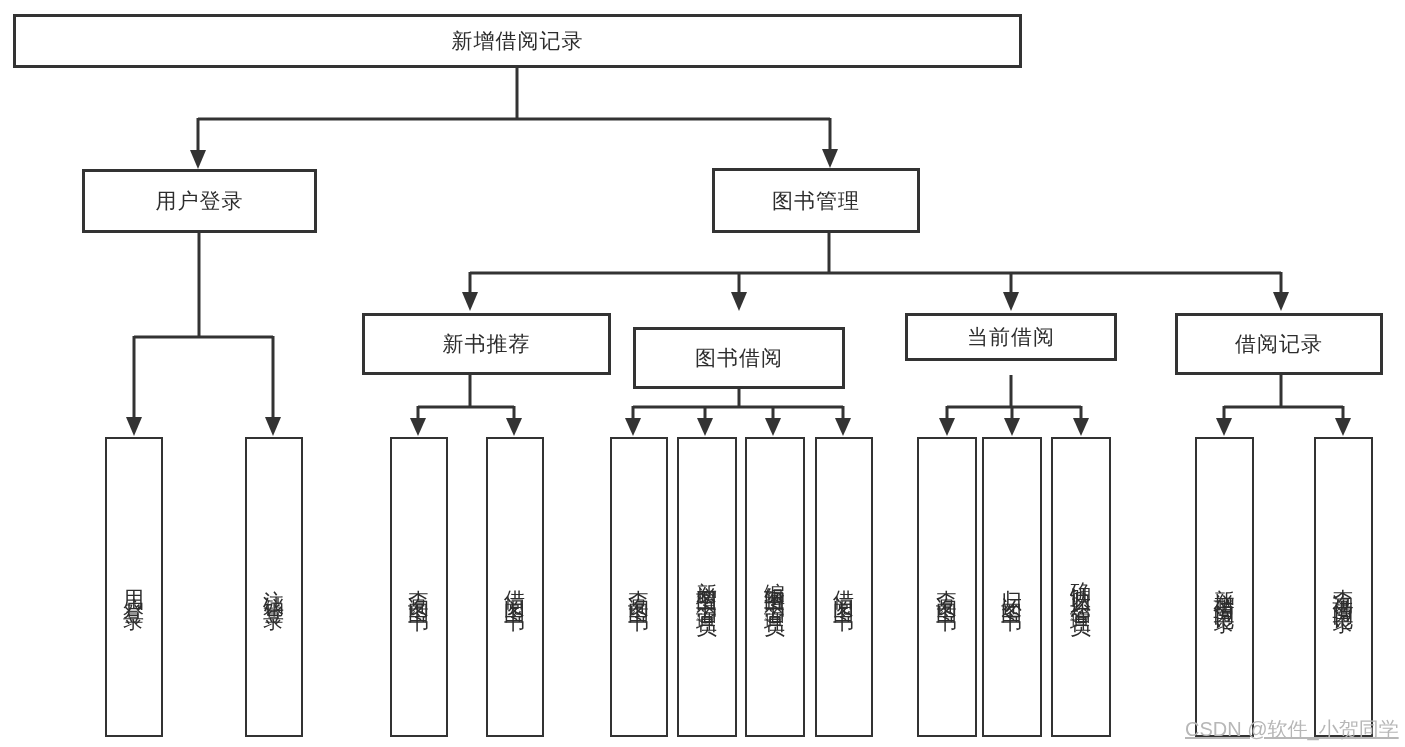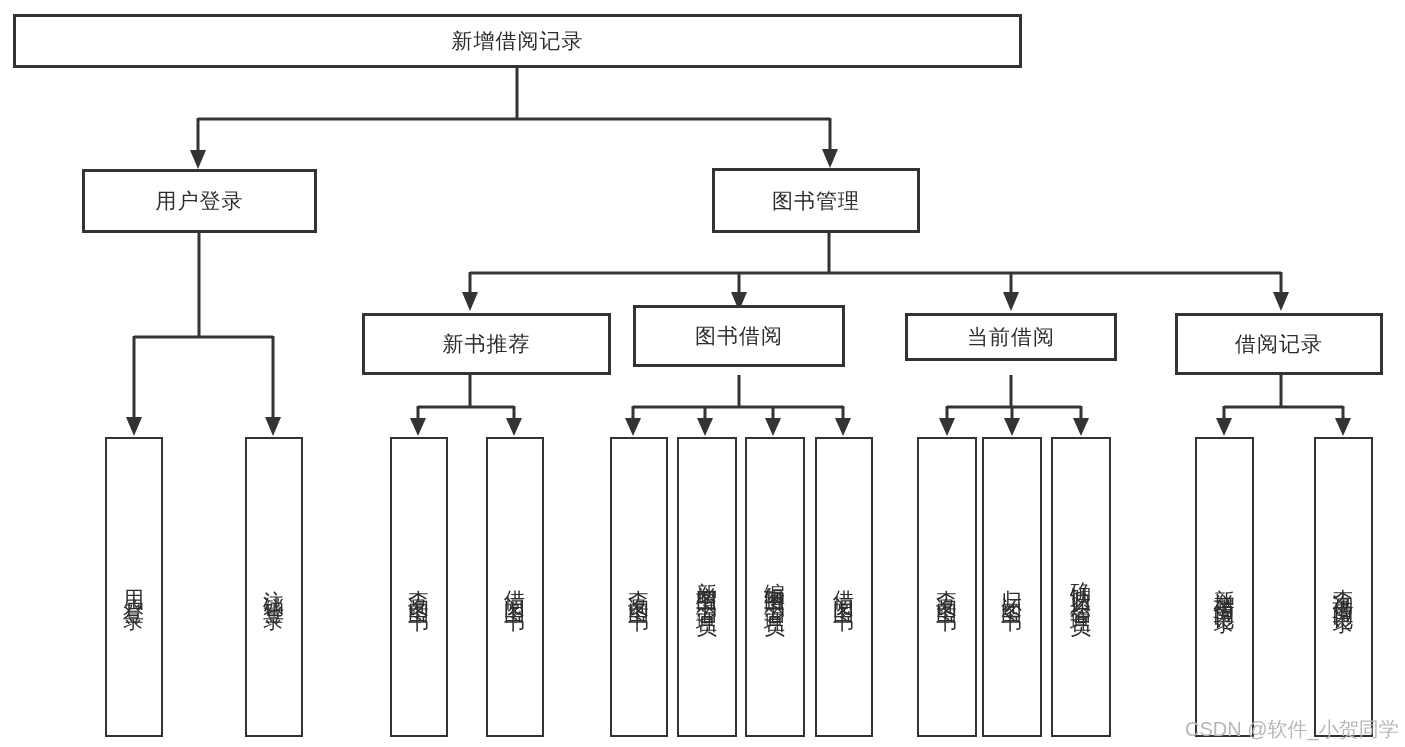--- a/index.html
+++ b/index.html
@@ -60,20 +60,21 @@
   .leaf-long .vtext{
     letter-spacing:5px;
   }
   .watermark{
     position:absolute;
     left:1185px;
     top:716px;
     font-size:20px;
     color:var(--watermark);
     white-space:nowrap;
+    text-decoration:underline;
   }
 </style>
 </head>
 <body>
 
 <div class="canvas">
 
   <svg class="connector-svg" viewBox="0 0 1405 747" xmlns="http://www.w3.org/2000/svg">
     <g class="connector">
 
@@ -147,21 +148,21 @@
   <div class="node node-h" style="left:82px;top:169px;width:235px;height:64px;">
     <span>用户登录</span>
   </div>
   <div class="node node-h" style="left:712px;top:168px;width:208px;height:65px;">
     <span>图书管理</span>
   </div>
 
   <div class="node node-h" style="left:362px;top:313px;width:249px;height:62px;">
     <span>新书推荐</span>
   </div>
-  <div class="node node-h" style="left:633px;top:305px;width:212px;height:62px;">
+  <div class="node node-h" style="left:633px;top:327px;width:212px;height:62px;">
     <span>图书借阅</span>
   </div>
   <div class="node node-h" style="left:905px;top:313px;width:212px;height:48px;">
     <span>当前借阅</span>
   </div>
   <div class="node node-h" style="left:1175px;top:313px;width:208px;height:62px;">
     <span>借阅记录</span>
   </div>
 
   <div class="node leaf" style="left:105px;top:437px;width:58px;height:300px;">

